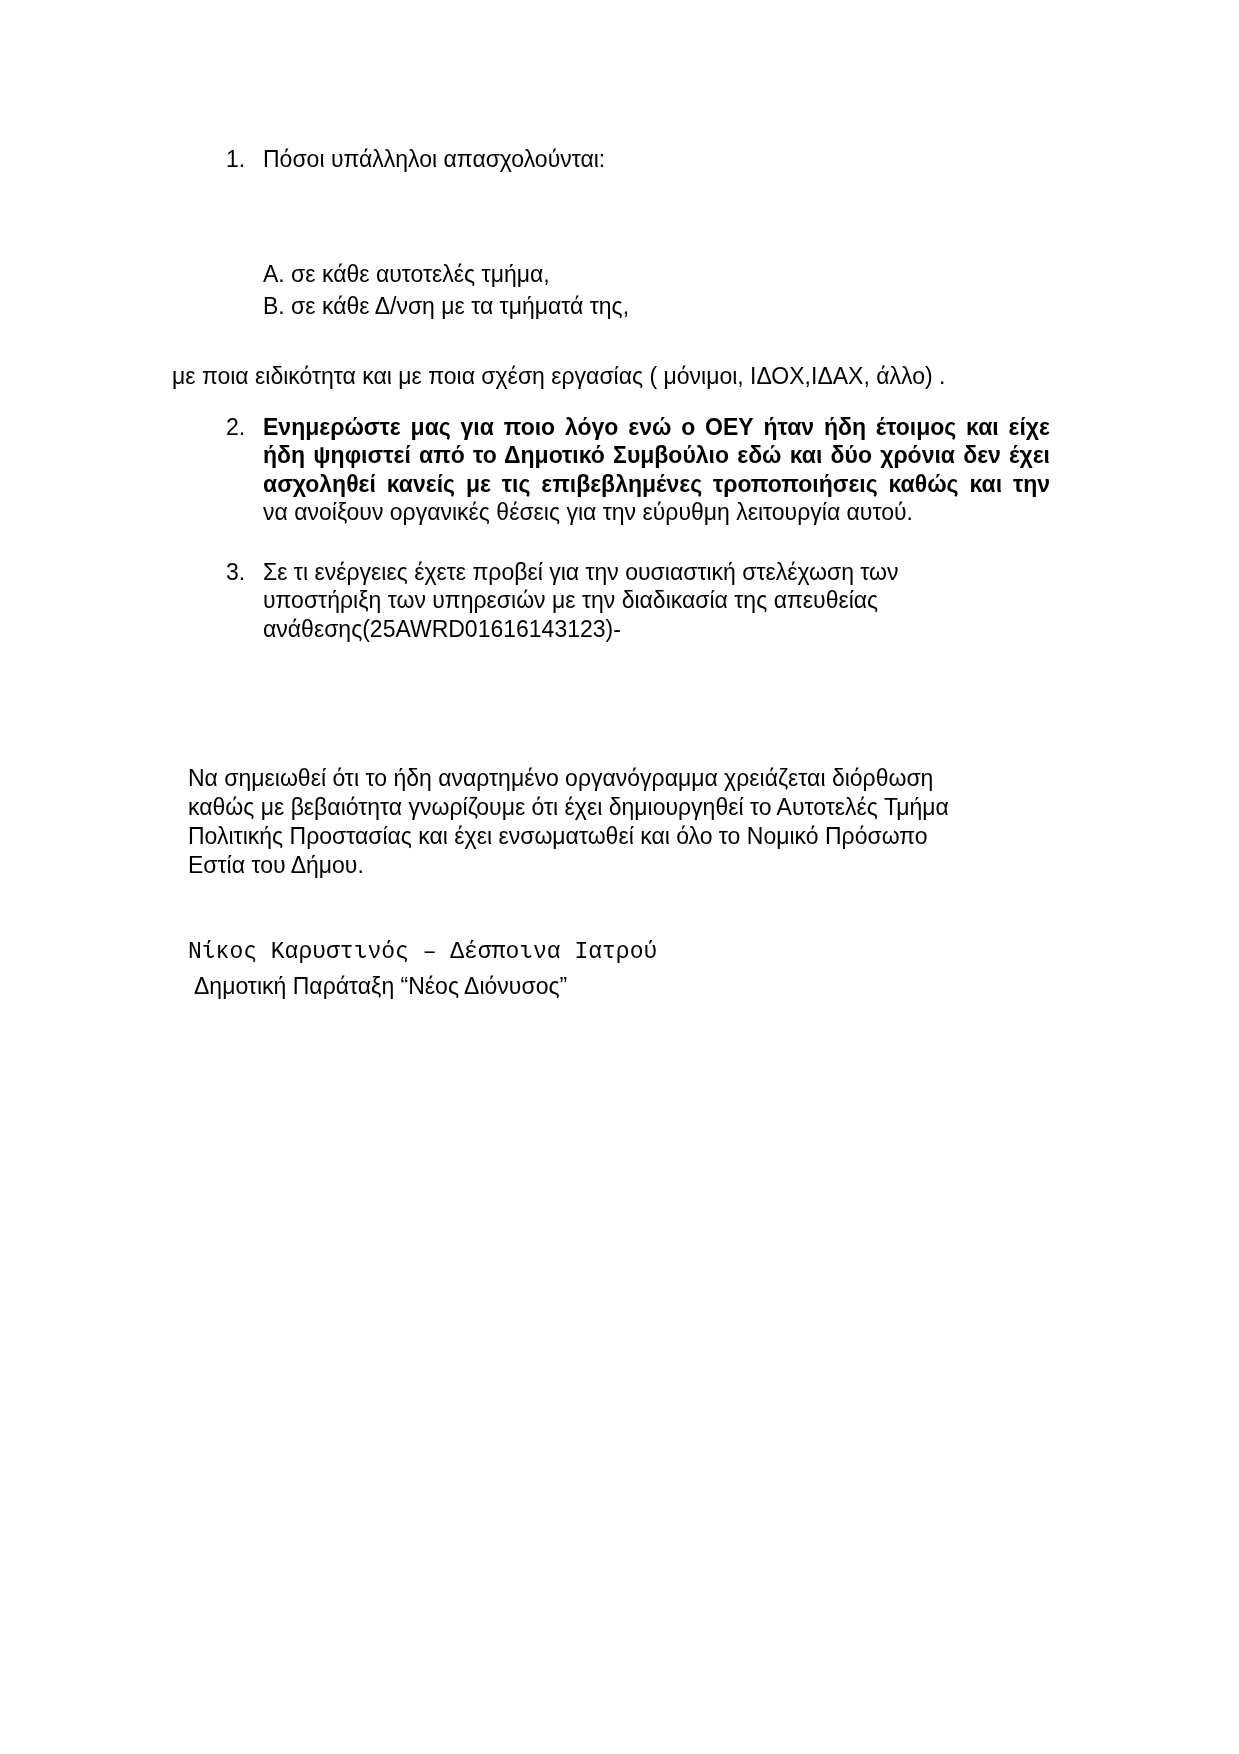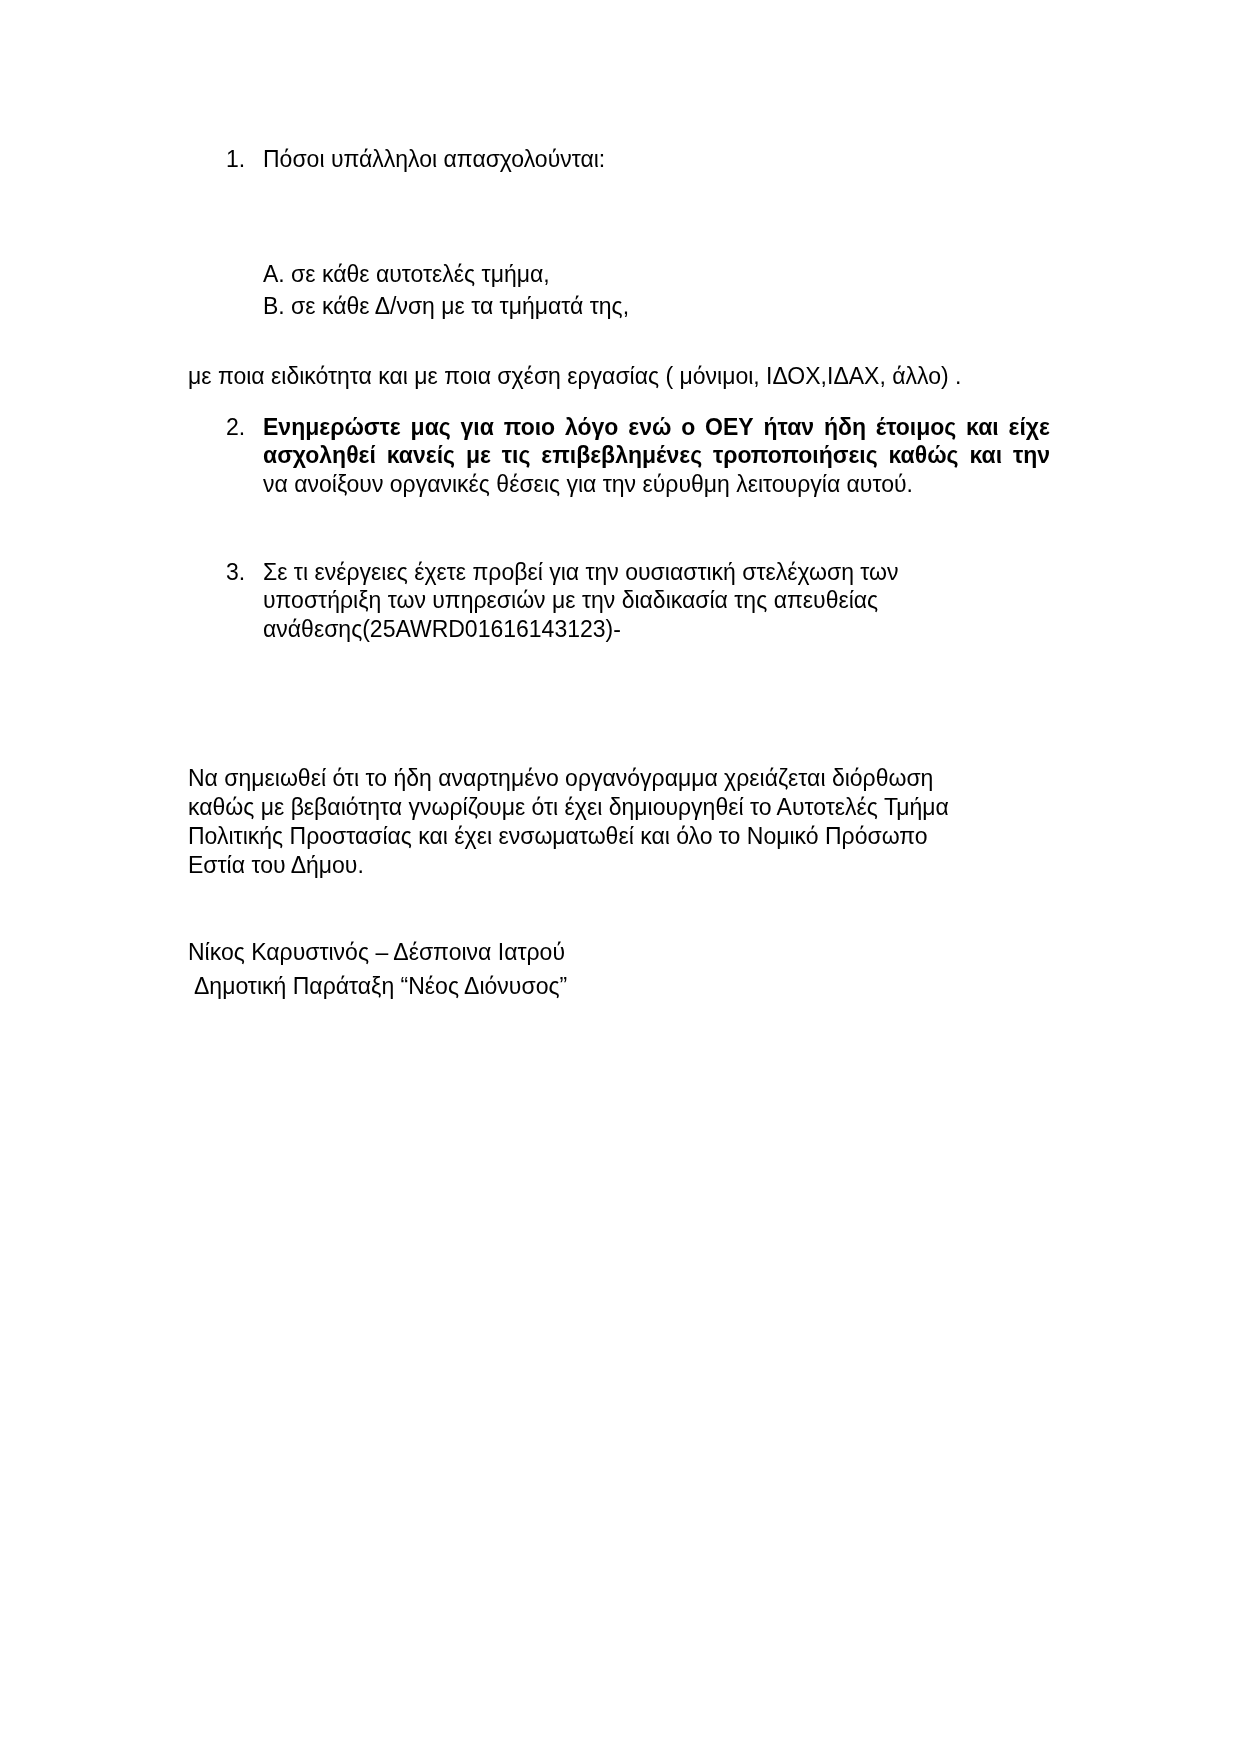--- a/index.html
+++ b/index.html
@@ -46,26 +46,27 @@
 <div class="page">
 
   <div class="row" style="top:145px;">
     <span class="num">1.</span>
     <div class="txt nowrap">Πόσοι υπάλληλοι απασχολούνται:</div>
   </div>
 
   <div class="abs nowrap" style="top:240px;left:263px;margin-top:20px;">Α. σε κάθε αυτοτελές τμήμα,</div>
   <div class="abs nowrap" style="top:292px;left:263px;">Β. σε κάθε Δ/νση με τα τμήματά της,</div>
 
-  <div class="abs nowrap" style="top:362px;left:188px;">με ποια ειδικότητα και με ποια σχέση εργασίας ( μόνιμοι, ΙΔΟΧ,ΙΔΑΧ, άλλο) .</div>
+  <div class="abs nowrap" style="top:362px;left:172px;">με ποια ειδικότητα και με ποια σχέση εργασίας ( μόνιμοι, ΙΔΟΧ,ΙΔΑΧ, άλλο) .</div>
 
   <div class="row" style="top:413px;">
     <span class="num">2.</span>
     <div class="txt">
       <div class="line just">Ενημερώστε μας για ποιο λόγο ενώ ο ΟΕΥ ήταν ήδη έτοιμος και είχε</div>
+      <div class="line just">ήδη ψηφιστεί από το Δημοτικό Συμβούλιο εδώ και δύο χρόνια δεν έχει</div>
       <div class="line just">ασχοληθεί κανείς με τις επιβεβλημένες τροποποιήσεις  καθώς και την</div>
       <div class="line nowrap">να ανοίξουν οργανικές θέσεις για την εύρυθμη λειτουργία αυτού.</div>
     </div>
   </div>
 
   <div class="row" style="top:558px;">
     <span class="num">3.</span>
     <div class="txt">
       <div class="line nowrap">Σε τι ενέργειες έχετε προβεί για την ουσιαστική στελέχωση των</div>
       <div class="line nowrap">υποστήριξη των υπηρεσιών με την διαδικασία της απευθείας</div>
@@ -73,16 +74,16 @@
     </div>
   </div>
 
   <div class="abs note-block" style="top:764px;left:188px;">
     <div class="line nowrap">Να σημειωθεί ότι το ήδη αναρτημένο οργανόγραμμα χρειάζεται διόρθωση</div>
     <div class="line nowrap">καθώς με βεβαιότητα γνωρίζουμε ότι έχει δημιουργηθεί το Αυτοτελές Τμήμα</div>
     <div class="line nowrap">Πολιτικής Προστασίας και έχει ενσωματωθεί και όλο το Νομικό Πρόσωπο</div>
     <div class="line nowrap">Εστία του Δήμου.</div>
   </div>
 
-  <div class="abs nowrap" style="top:938px;left:188px;">Νίκος Καρυστινός – Δέσποινα Ιατρού</div>
+  <div class="abs nowrap" style="top:938px;left:188px;font-family:Liberation Mono, monospace;">Νίκος Καρυστινός – Δέσποινα Ιατρού</div>
   <div class="abs nowrap" style="top:972px;left:194px;">Δημοτική Παράταξη “Νέος Διόνυσος”</div>
 
 </div>
 
 </body></html>

